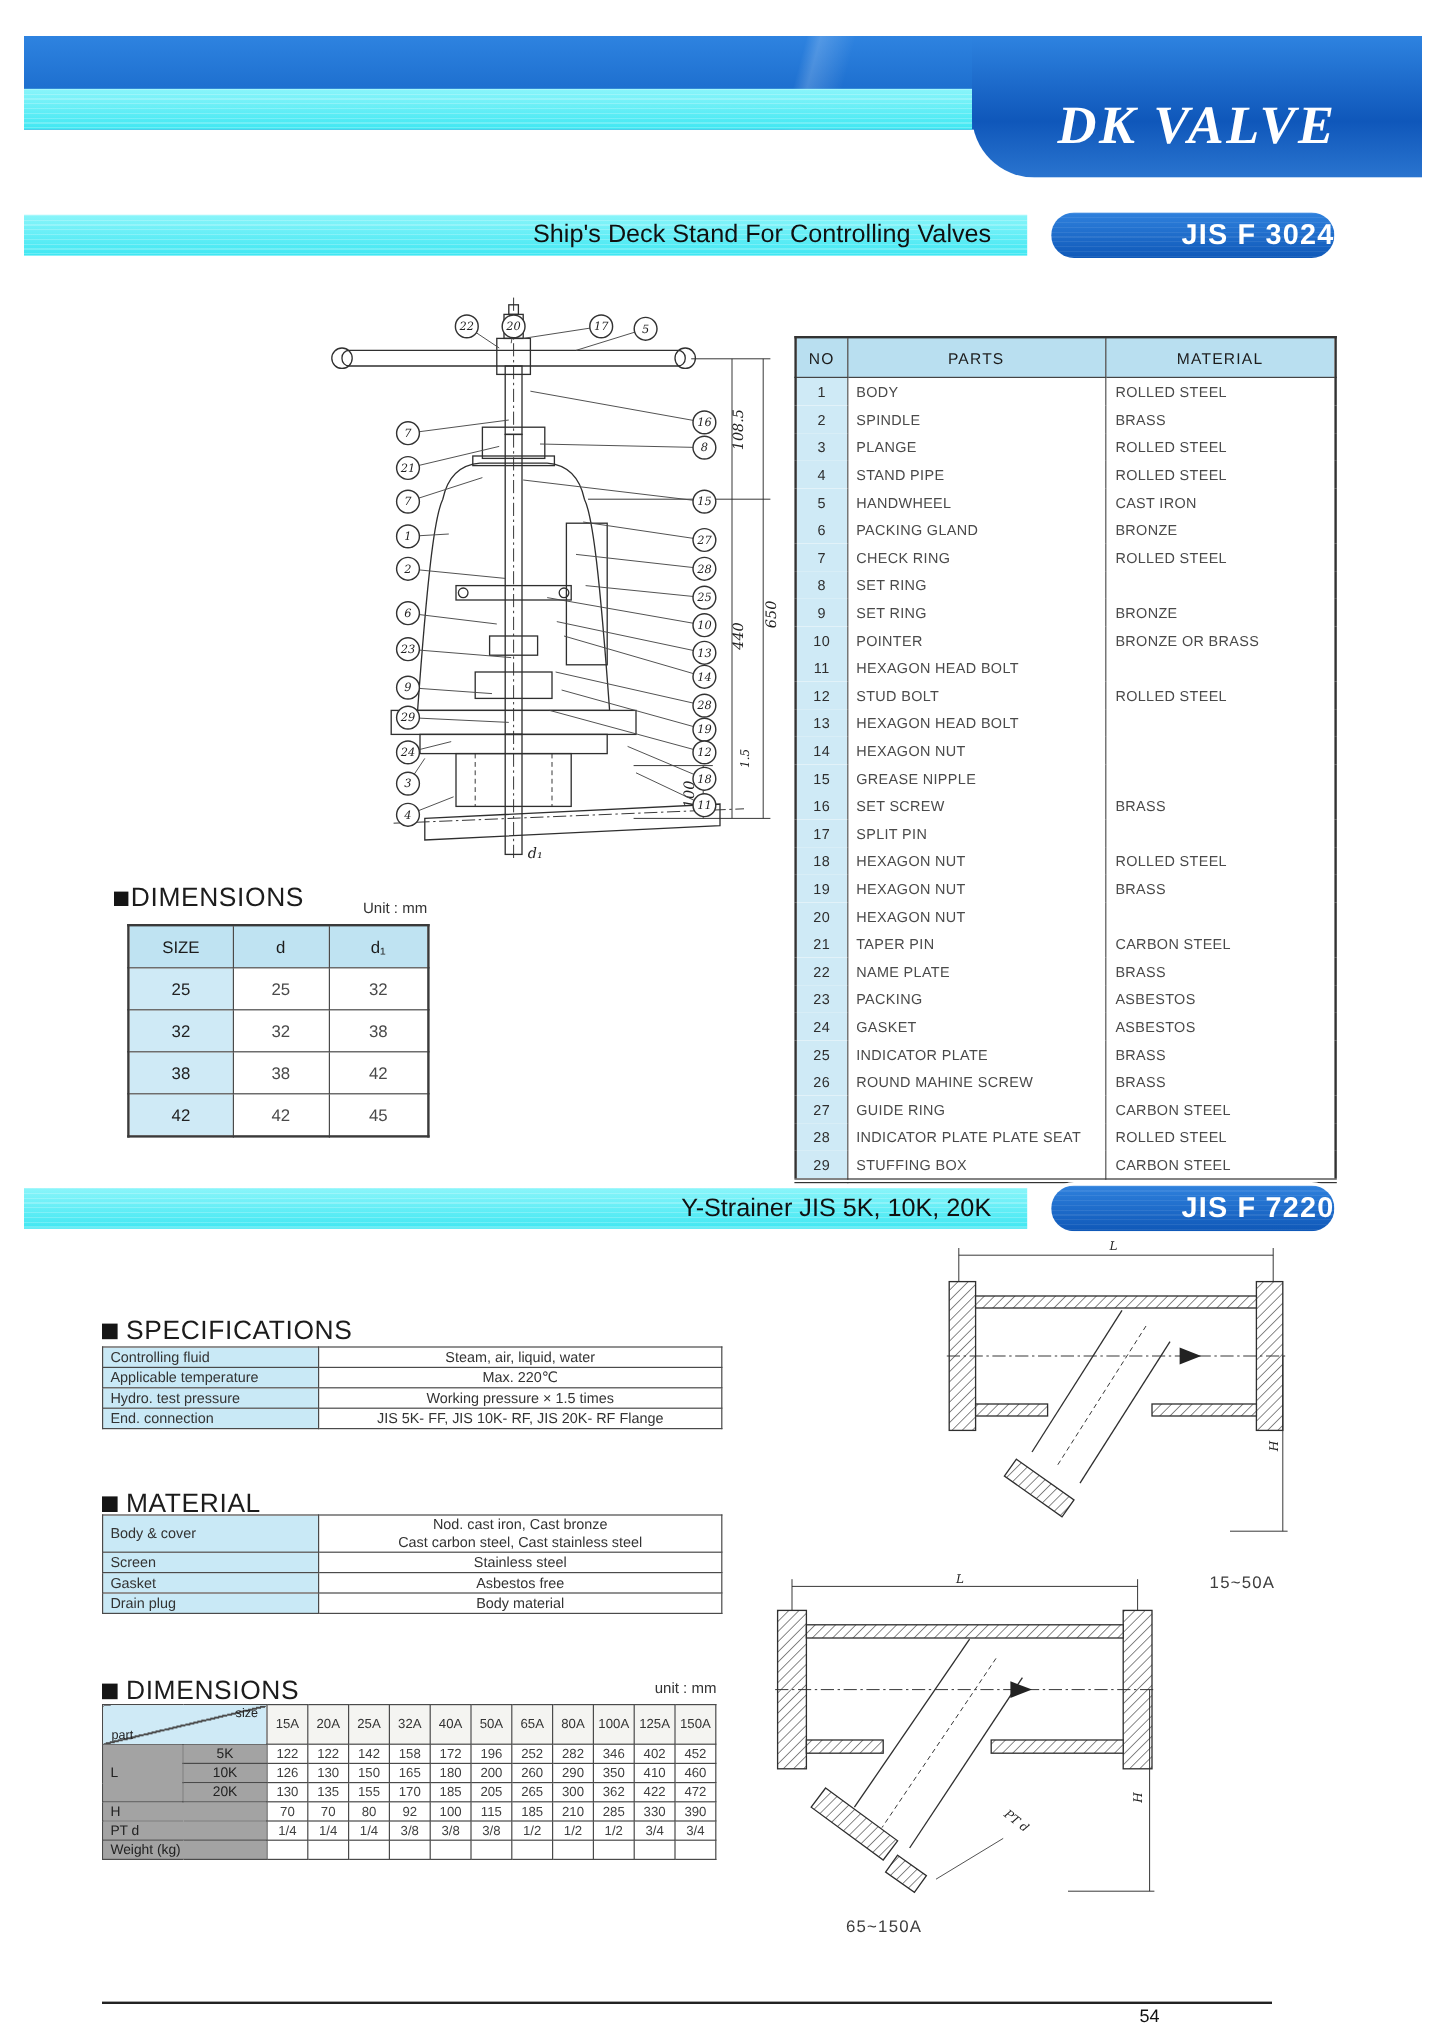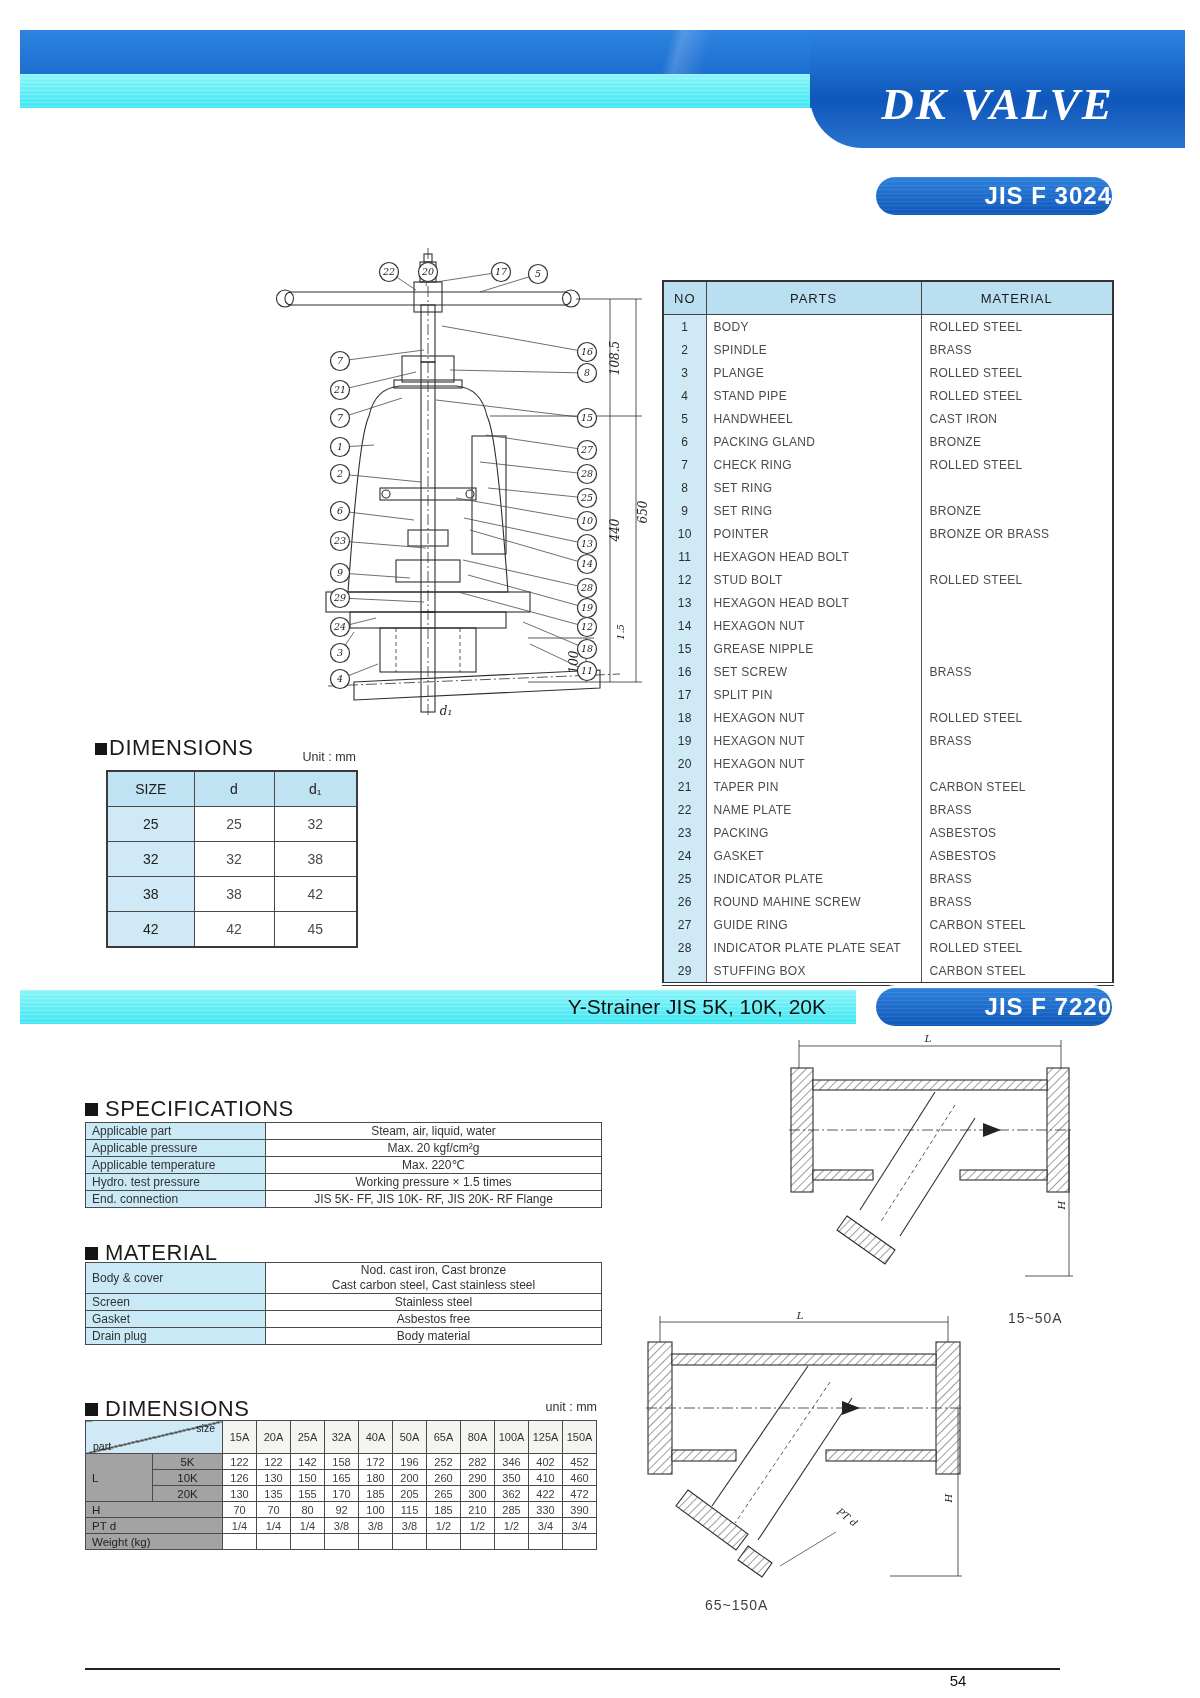--- a/index.html
+++ b/index.html
@@ -96,20 +96,21 @@
 </head>
 <body>
 
 <div class="canvas">
 
   <div class="hdr-blue-top"></div>
   <div class="hdr-blue-right"></div>
   <div class="hdr-cyan"></div>
   <div class="hdr-logo">DK VALVE</div>
 
+  <div class="sec-cyan" style="top:179px">Ship's Deck Stand For Controlling Valves</div>
   <div class="sec-badge" style="top:177px">JIS F 3024</div>
 
   <svg id="deck-svg" viewBox="0 0 430 490" style="left:228px;top:230px;width:430px;height:490px">
     <g class="dl">
       <line class="cl" x1="200" y1="18" x2="200" y2="486"></line>
 
       <rect x="57" y="62" width="286" height="13" rx="6"></rect>
       <circle cx="57" cy="68.5" r="8.5"></circle>
       <circle cx="343" cy="68.5" r="8.5"></circle>
       <rect x="186" y="52" width="28" height="30"></rect>
@@ -515,26 +516,22 @@
   <div class="heading" style="left:85px;top:1096px">
     <span class="sq"></span><span>SPECIFICATIONS</span>
   </div>
   <table class="t kv spec">
     <colgroup>
         <col style="width:180px">
         <col>
       </colgroup>
     <tbody>
         <tr>
-          <td>Applicable part</td>
+          <td>Controlling fluid</td>
           <td>Steam, air, liquid, water</td>
-        </tr>
-        <tr>
-          <td>Applicable pressure</td>
-          <td>Max. 20 kgf/cm²g</td>
         </tr>
         <tr>
           <td>Applicable temperature</td>
           <td>Max. 220℃</td>
         </tr>
         <tr>
           <td>Hydro. test pressure</td>
           <td>Working  pressure  × 1.5 times</td>
         </tr>
         <tr>

